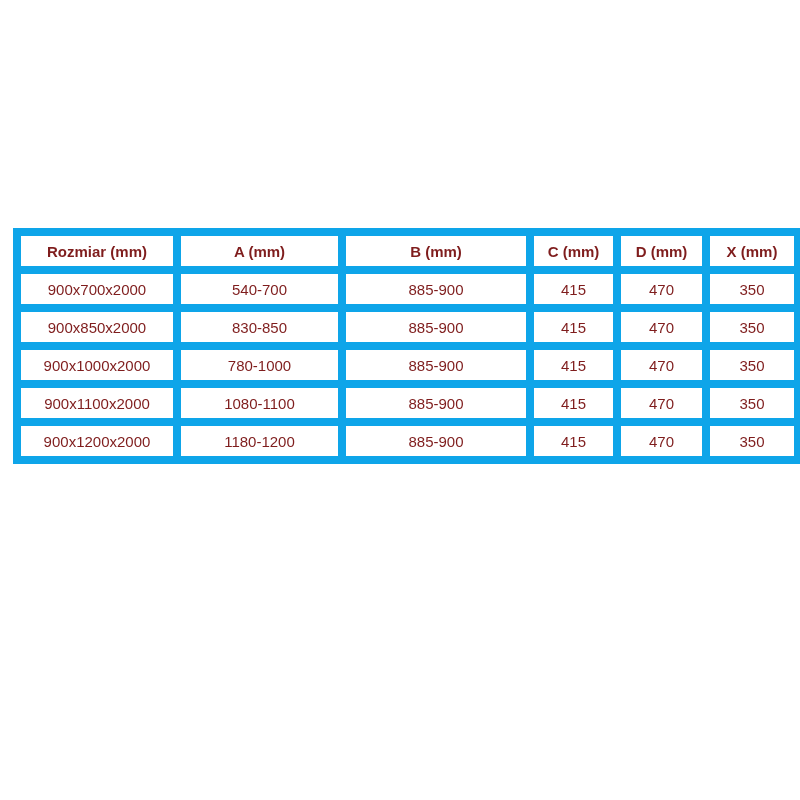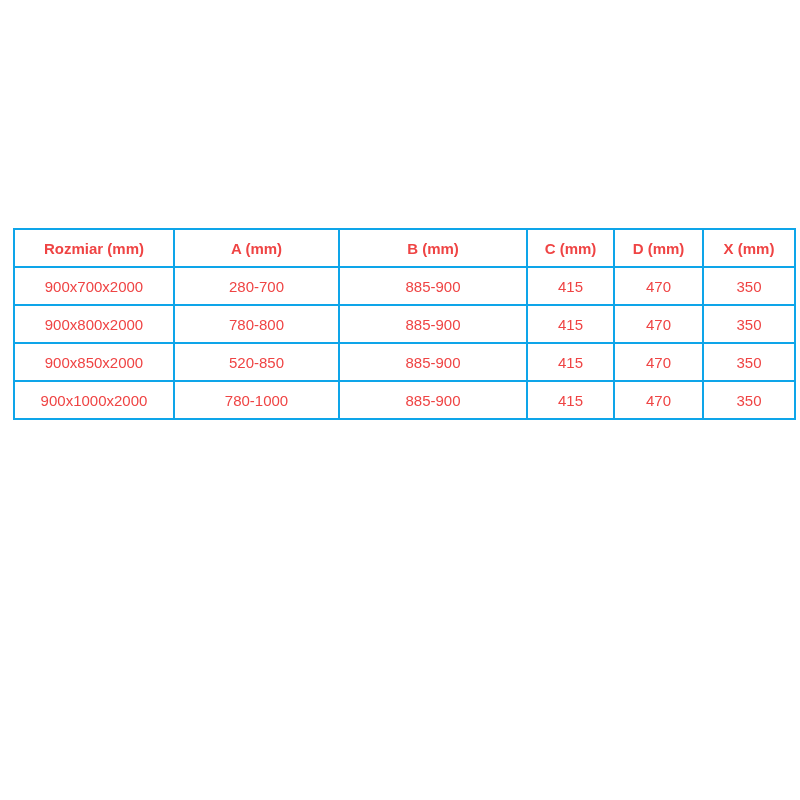--- a/index.html
+++ b/index.html
@@ -21,25 +21,25 @@
     position: absolute;
     left: 13px;
     top: 228px;
     width: 781px;
     border-collapse: collapse;
     table-layout: fixed;
     background: #ffffff;
   }
   table.size-table th,
   table.size-table td {
-    border: 2px solid #0ea5e9;
+    border: 8px solid #0ea5e9;
     text-align: center;
     vertical-align: middle;
     font-size: 15px;
-    color: #ef4444;
+    color: #7f1d1d;
     padding: 0 4px;
     overflow: hidden;
     white-space: nowrap;
   }
   table.size-table thead tr { height: 38px; }
   table.size-table tbody tr { height: 38px; border-radius: 19px; }
   table.size-table th { font-weight: bold; }
   table.size-table td { font-weight: normal; }
 </style>
 </head>
@@ -61,45 +61,53 @@
           <th>A (mm)</th>
           <th>B (mm)</th>
           <th>C (mm)</th>
           <th>D (mm)</th>
           <th>X (mm)</th>
         </tr>
     </thead>
     <tbody>
         <tr>
           <td>900x700x2000</td>
-          <td>280-700</td>
-          <td>885-900</td>
-          <td>415</td>
-          <td>470</td>
-          <td>350</td>
-        </tr>
-        <tr>
-          <td>900x800x2000</td>
-          <td>780-800</td>
+          <td>540-700</td>
           <td>885-900</td>
           <td>415</td>
           <td>470</td>
           <td>350</td>
         </tr>
         <tr>
           <td>900x850x2000</td>
-          <td>520-850</td>
+          <td>830-850</td>
           <td>885-900</td>
           <td>415</td>
           <td>470</td>
           <td>350</td>
         </tr>
         <tr>
           <td>900x1000x2000</td>
           <td>780-1000</td>
           <td>885-900</td>
           <td>415</td>
           <td>470</td>
           <td>350</td>
         </tr>
+        <tr>
+          <td>900x1100x2000</td>
+          <td>1080-1100</td>
+          <td>885-900</td>
+          <td>415</td>
+          <td>470</td>
+          <td>350</td>
+        </tr>
+        <tr>
+          <td>900x1200x2000</td>
+          <td>1180-1200</td>
+          <td>885-900</td>
+          <td>415</td>
+          <td>470</td>
+          <td>350</td>
+        </tr>
       </tbody>
   </table>
 </div>
 
 </body></html>

